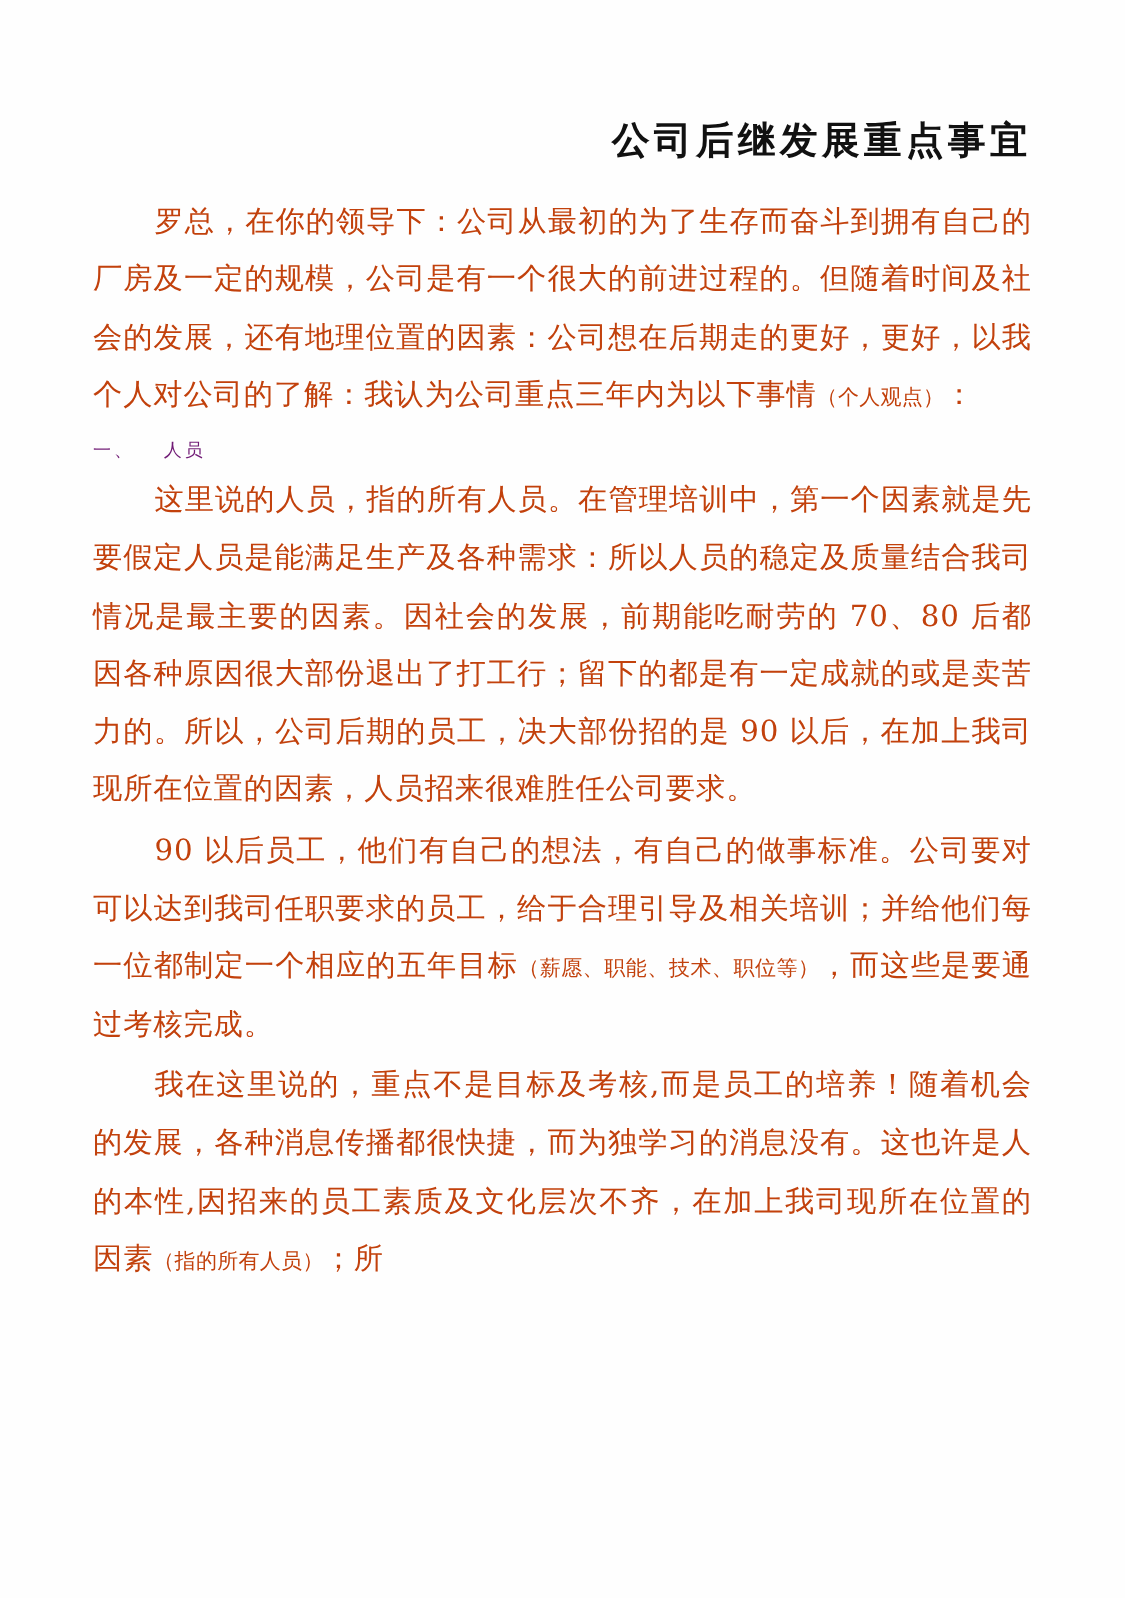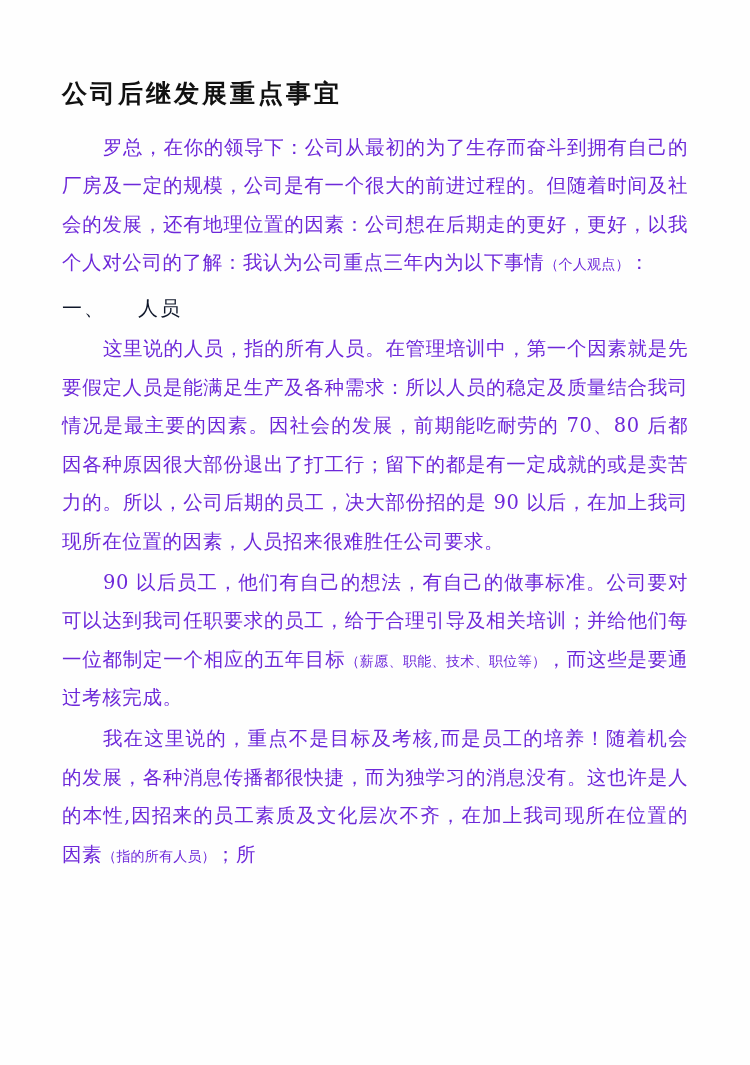--- a/index.html
+++ b/index.html
@@ -16,47 +16,47 @@
   }
   .page {
     position: relative;
     width: 750px;
     height: 1065px;
     background: #fefefe;
     box-sizing: border-box;
     padding: 78px 62px 20px 62px;
   }
   .doc-title {
-    text-align: left;
+    text-align: right;
     font-family: "DejaVu Serif", "Liberation Serif", serif;
     font-weight: 700;
     font-size: 25px;
     letter-spacing: 3px;
     color: #111;
     margin: 0 0 18px 0;
     line-height: 1.3;
   }
   .para {
     font-size: 19.5px;
     line-height: 1.98;
     letter-spacing: 0.6px;
-    color: #6d28d9;
+    color: #c2410c;
     margin: 0 0 2px 0;
     text-align: justify;
     text-justify: inter-ideograph;
   }
   .indent-2 {
     text-indent: 2.1em;
   }
   .heading-num {
-    font-size: 20px;
+    font-size: 12px;
     line-height: 1.95;
     letter-spacing: 2px;
     margin: 6px 0 2px 0;
-    color: #0f172a;
+    color: #701a75;
   }
   .heading-num .gap {
     display: inline-block;
     width: 1.6em;
   }
   .small-note {
     font-size: 14px;
     letter-spacing: 0.2px;
   }
 </style>

